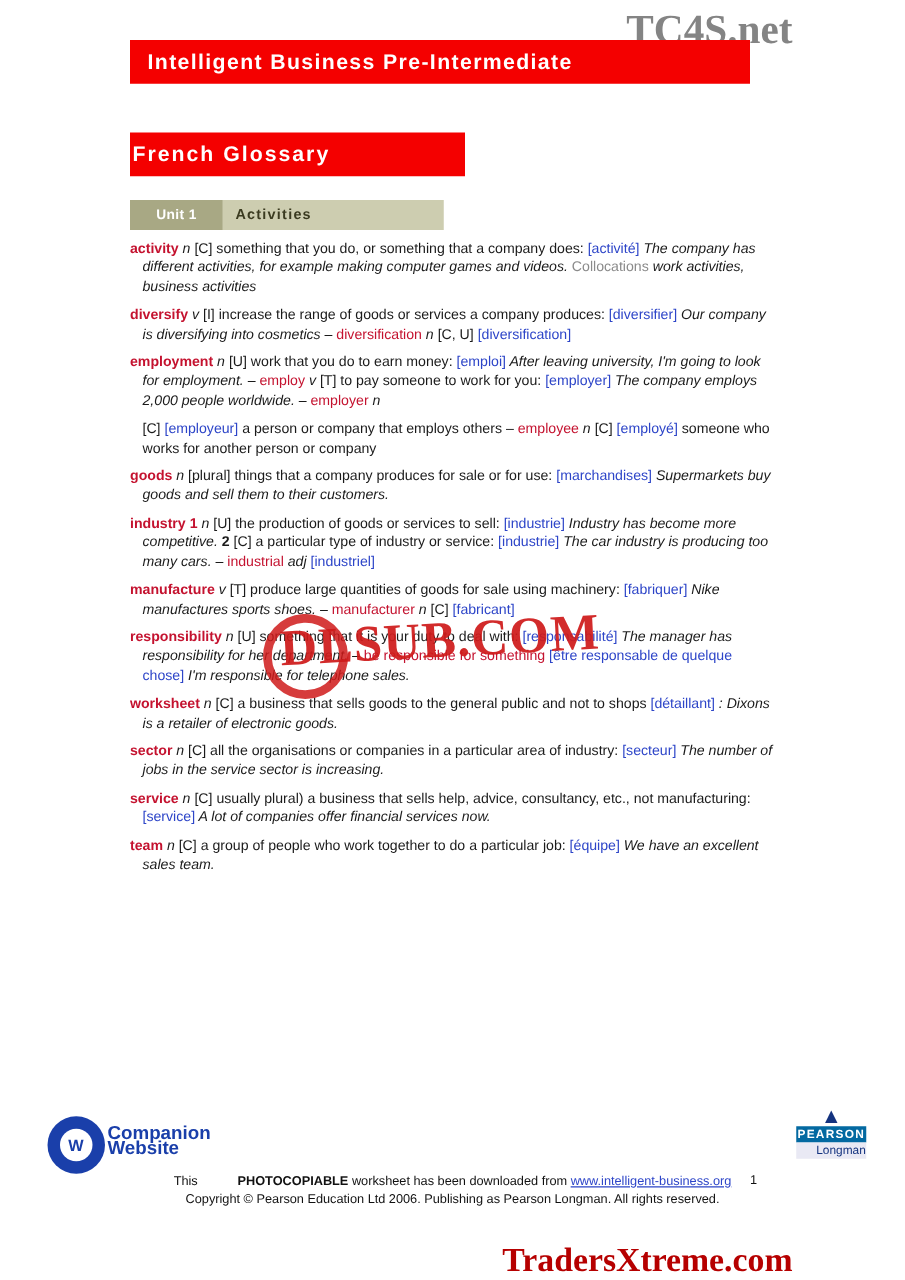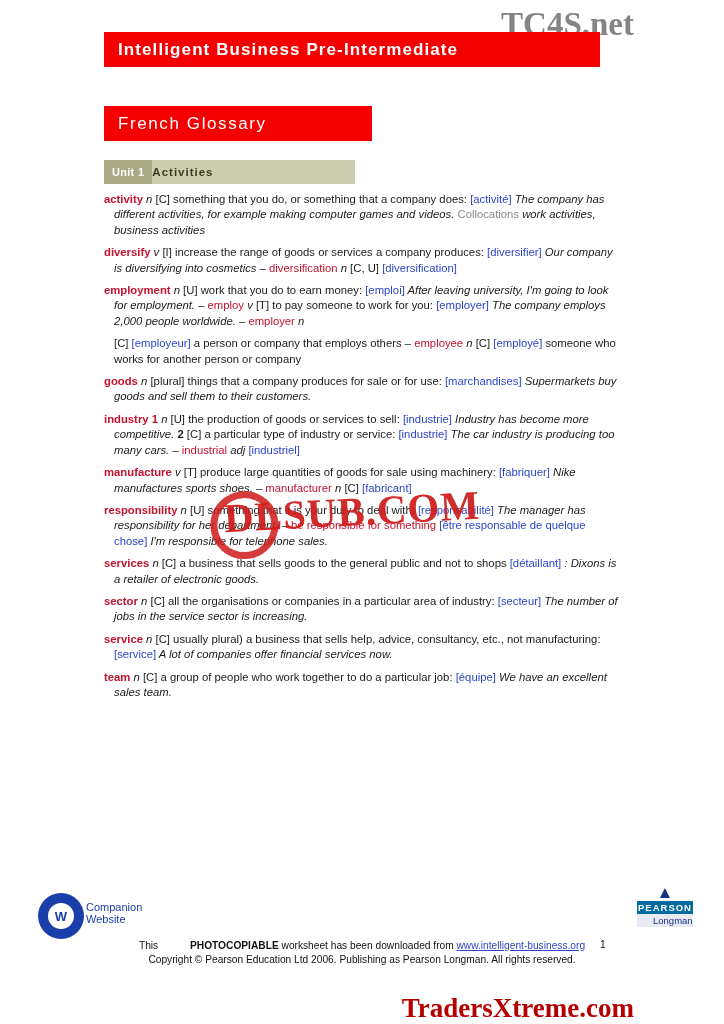--- a/index.html
+++ b/index.html
@@ -98,52 +98,53 @@
     top: 106px;
     width: 268px;
     height: 35px;
     background: #f40000;
     display: flex;
     align-items: center;
   }
   .subtitle-bar span {
     color: #ffffff;
     font-size: 17px;
-    font-weight: normal;
+    font-weight: bold;
     letter-spacing: 1.6px;
-    padding-left: 14px;
+    padding-left: 2px;
   }
 
   
   .unit-bar {
     position: absolute;
     left: 104px;
     top: 160px;
     width: 251px;
     height: 24px;
     background: #cdcdb0;
     display: flex;
     align-items: stretch;
   }
   .unit-bar .unit-num {
     background: #a8a884;
     color: #ffffff;
     font-size: 11px;
     font-weight: bold;
     display: flex;
     align-items: center;
-    padding: 0 8px;
+    padding: 0 21px;
     letter-spacing: 0.3px;
   }
   .unit-bar .unit-label {
     color: #3b3b20;
     font-size: 11.5px;
     font-weight: bold;
     display: flex;
     align-items: center;
+    padding-left: 10px;
     letter-spacing: 1px;
   }
 
   
   .entries {
     position: absolute;
     left: 104px;
     top: 192px;
     width: 516px;
   }
@@ -213,22 +214,22 @@
     display: flex;
     align-items: center;
     justify-content: center;
     font-weight: bold;
   }
   .companion .ctext {
     position: absolute;
     left: 48px;
     top: 8px;
     color: #1a3faa;
-    font-size: 11px;
-    font-weight: normal;
+    font-size: 15px;
+    font-weight: bold;
     line-height: 12px;
   }
   .pearson {
     position: absolute;
     left: 637px;
     top: 884px;
     width: 56px;
     text-align: center;
   }
   .pearson .mark {
@@ -334,21 +335,21 @@
       <span class="pos">v</span><span> [T] produce large quantities of goods for sale using machinery: </span><span class="fr">[fabriquer]</span><span class="ex"> Nike manufactures sports shoes. – </span><span class="deriv">manufacturer</span>
       <span class="pos">n</span><span> [C] </span><span class="fr">[fabricant]</span>
     </div>
 
     <div class="entry">
       <span class="line-first"></span><span class="hw">responsibility</span>
       <span class="pos">n</span><span> [U] something that it is your duty to deal with: </span><span class="fr">[responsabilité]</span><span class="ex"> The manager has responsibility for her department. – </span><span class="deriv">be responsible for something</span> <span class="fr">[être responsable de quelque chose]</span><span class="ex"> I'm responsible for telephone sales.</span>
     </div>
 
     <div class="entry">
-      <span class="line-first"></span><span class="hw">services</span>
+      <span class="line-first"></span><span class="hw">worksheet</span>
       <span class="pos">n</span><span> [C] a business that sells goods to the general public and not to shops </span><span class="fr">[détaillant]</span><span class="ex"> : Dixons is a retailer of electronic goods.</span>
     </div>
 
     <div class="entry">
       <span class="line-first"></span><span class="hw">sector</span>
       <span class="pos">n</span><span> [C] all the organisations or companies in a particular area of industry: </span><span class="fr">[secteur]</span><span class="ex"> The number of jobs in the service sector is increasing.</span>
     </div>
 
     <div class="entry">
       <span class="line-first"></span><span class="hw">service</span>

